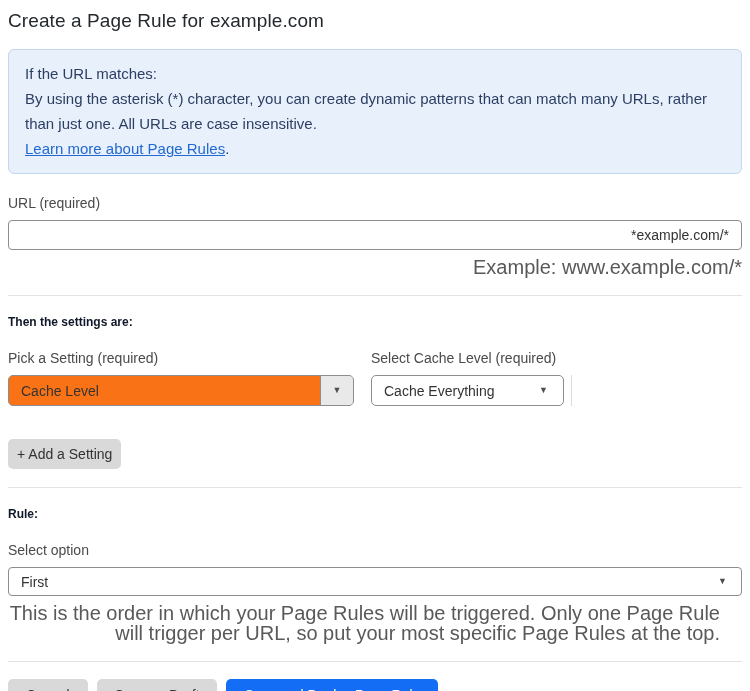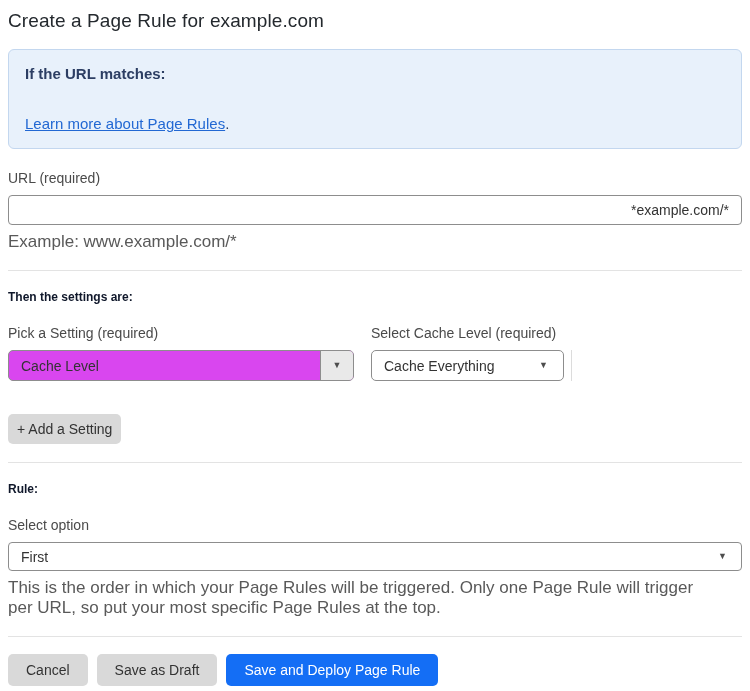--- a/index.html
+++ b/index.html
@@ -23,21 +23,21 @@
 
   .info-box {
     background: #e8f1fb;
     border: 1px solid #c3d7ef;
     border-radius: 6px;
     padding: 11px 16px 12px 16px;
     color: #2c3e63;
     font-size: 15px;
     line-height: 25px;
   }
-  .info-heading { font-weight: bold; }
+  .info-heading { font-weight: normal; }
   .info-link {
     color: #2268d3;
     text-decoration: underline;
     cursor: pointer;
   }
 
   .field-label {
     font-size: 14px;
     color: #4a4a4a;
     margin: 21px 0 9px 0;
@@ -52,24 +52,25 @@
     padding: 0 12px;
     font-size: 14px;
     color: #333333;
     font-family: "Liberation Sans", "DejaVu Sans", sans-serif;
     background: #fff;
     outline: none;
     text-align: right;
   }
 
   .helper-text {
-    font-size: 17px;
+    font-size: 20px;
     color: #595959;
     margin-top: 7px;
     line-height: 20px;
+    text-align: right;
   }
 
   .divider {
     border: none;
     border-top: 1px solid #e3e3e3;
     margin: 18px 0 0 0;
   }
 
   .section-heading {
     font-size: 12px;
@@ -81,21 +82,21 @@
   .settings-row { display: flex; align-items: flex-start; }
   .settings-col-1 { width: 346px; margin-right: 17px; }
   .settings-col-2 { display: flex; align-items: flex-start; }
 
   .select-split {
     display: flex;
     width: 346px;
     height: 31px;
     border: 1px solid #8d8d8d;
     border-radius: 5px;
-    background: #d946ef;
+    background: #f97316;
     cursor: pointer;
   }
   .select-split .select-value {
     flex: 1;
     display: flex;
     align-items: center;
     padding: 0 12px;
     font-size: 14px;
     color: #333333;
   }
@@ -181,21 +182,21 @@
 </head>
 <body>
 
 <div class="container">
 
   <h1 class="page-title">Create a Page Rule for example.com</h1>
 
   <div class="info-box">
     <div class="info-heading">If the URL matches:</div>
     <div>
-      <br>
+      <span>By using the asterisk (*) character, you can create dynamic patterns that can match many URLs, rather than just one. All URLs are case insensitive.</span><br>
       <a class="info-link">Learn more about Page Rules</a><span>.</span>
     </div>
   </div>
 
   <div class="field-label">URL (required)</div>
   <input class="text-input" type="text" value="*example.com/*" style="">
   <div class="helper-text">Example: www.example.com/*</div>
 
   <hr class="divider">
 

